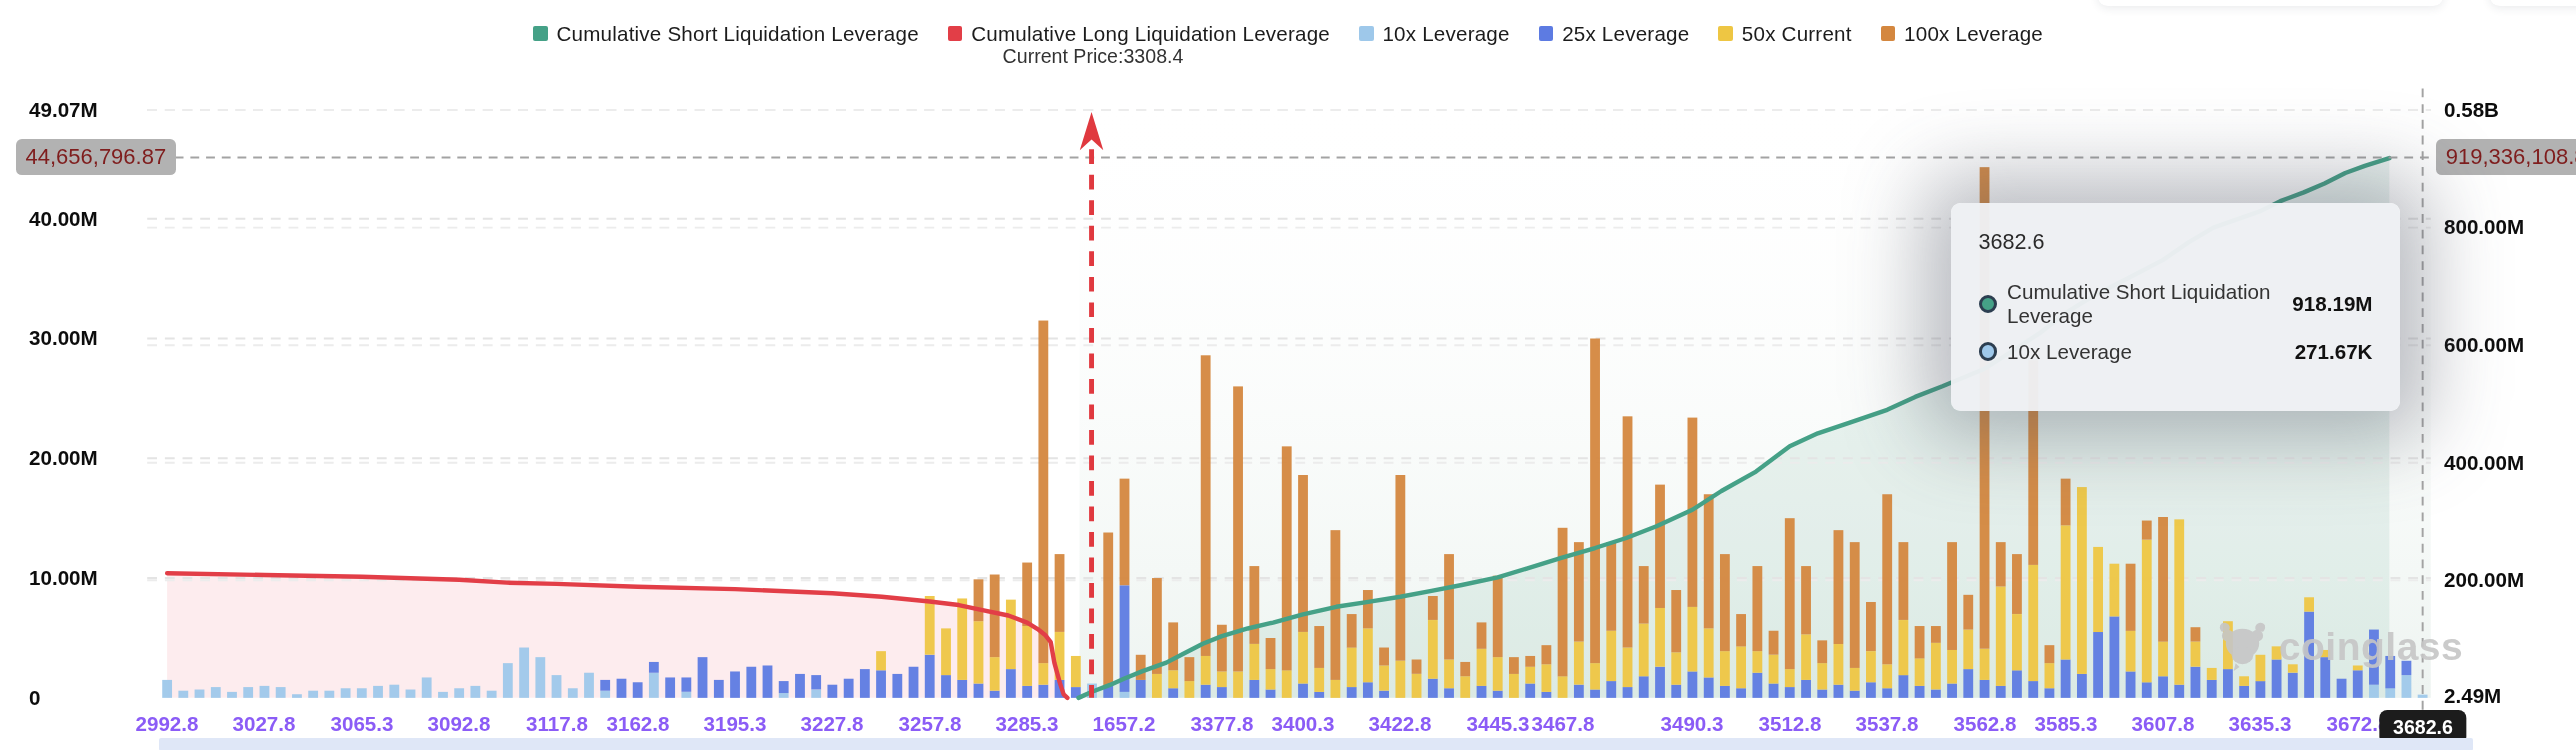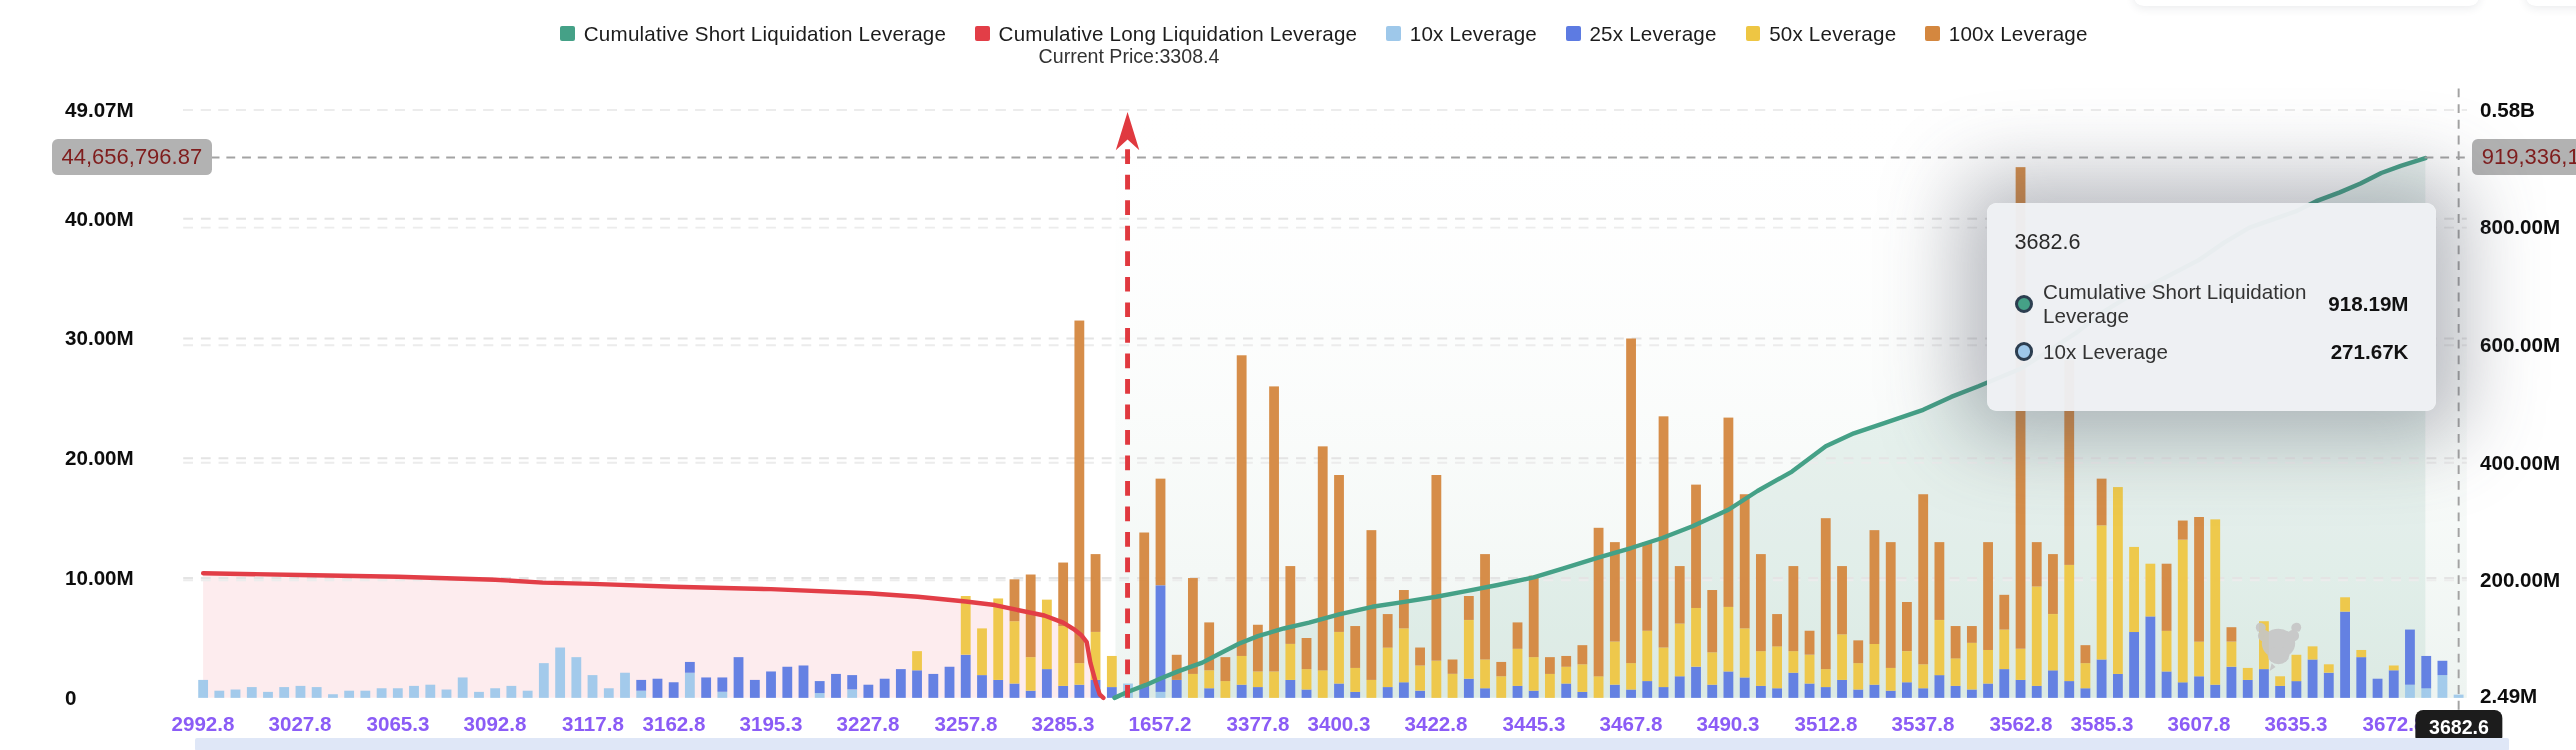--- a/index.html
+++ b/index.html
@@ -1,17 +1,17 @@
 <!DOCTYPE html>
 <html><head>
 <meta charset="utf-8">
 <style>
   html,body{margin:0;padding:0;background:#ffffff;}
   body{width:2576px;height:751px;overflow:hidden;font-family:"Liberation Sans",sans-serif;position:relative;}
-  .canvas{position:absolute;inset:0;background:#fff;margin-left:36px;}
+  .canvas{position:absolute;inset:0;background:#fff;}
   .topcard{position:absolute;background:#fff;border-radius:9.8px;box-shadow:0 2px 9.8px rgba(40,50,70,0.10);}
   .legend{position:absolute;top:21.6px;left:0;width:2576px;display:flex;justify-content:center;gap:29px;align-items:center;}
   .legend-item{display:flex;align-items:center;gap:8.8px;cursor:pointer;}
   .legend-swatch{width:14.7px;height:14.7px;border-radius:2px;display:inline-block;}
   .legend-label{font-size:20.6px;color:#1c1c1c;font-weight:500;letter-spacing:0.2px;}
   .current-price{position:absolute;top:45px;left:0;width:2186px;text-align:center;font-size:19.6px;color:#333;font-weight:500;}
   svg#plot{position:absolute;left:0;top:0;}
   .yaxis-label{position:absolute;font-size:20.6px;font-weight:700;color:#0d0d0d;transform:translateY(-50%);}
   .yaxis-left{left:29px;width:116px;text-align:left;}
   .yaxis-right{left:2444px;width:132px;text-align:left;}
@@ -48,21 +48,21 @@
       <div class="legend-item">
         <span class="legend-swatch" style="background: rgb(158, 200, 234);"></span>
         <span class="legend-label">10x Leverage</span>
       </div>
       <div class="legend-item">
         <span class="legend-swatch" style="background: rgb(93, 123, 226);"></span>
         <span class="legend-label">25x Leverage</span>
       </div>
       <div class="legend-item">
         <span class="legend-swatch" style="background: rgb(238, 198, 67);"></span>
-        <span class="legend-label">50x Leverage</span>
+        <span class="legend-label">50x Current</span>
       </div>
       <div class="legend-item">
         <span class="legend-swatch" style="background: rgb(212, 135, 63);"></span>
         <span class="legend-label">100x Leverage</span>
       </div>
     </div>
 
   <div class="current-price">Current Price:3308.4</div>
 
   <svg id="plot" width="2576" height="751" viewBox="0 0 2625 765">
@@ -411,21 +411,21 @@
       <div class="xaxis-label" style="left: 638px;">3162.8</div>
       <div class="xaxis-label" style="left: 735px;">3195.3</div>
       <div class="xaxis-label" style="left: 832px;">3227.8</div>
       <div class="xaxis-label" style="left: 930px;">3257.8</div>
       <div class="xaxis-label" style="left: 1027px;">3285.3</div>
       <div class="xaxis-label" style="left: 1124px;">1657.2</div>
       <div class="xaxis-label" style="left: 1222px;">3377.8</div>
       <div class="xaxis-label" style="left: 1303px;">3400.3</div>
       <div class="xaxis-label" style="left: 1400px;">3422.8</div>
       <div class="xaxis-label" style="left: 1498px;">3445.3</div>
-      <div class="xaxis-label" style="left: 1595px;">3467.8</div>
+      <div class="xaxis-label" style="left: 1563px;">3467.8</div>
       <div class="xaxis-label" style="left: 1692px;">3490.3</div>
       <div class="xaxis-label" style="left: 1790px;">3512.8</div>
       <div class="xaxis-label" style="left: 1887px;">3537.8</div>
       <div class="xaxis-label" style="left: 1985px;">3562.8</div>
       <div class="xaxis-label" style="left: 2066px;">3585.3</div>
       <div class="xaxis-label" style="left: 2163px; text-align: center;">3607.8</div>
       <div class="xaxis-label" style="left: 2260px;">3635.3</div>
       <div class="xaxis-label" style="left: 2358px;">3672.8</div>
     </div>
 
@@ -454,17 +454,18 @@
       <g fill="#c6c6c6">
         <path d="M6 12 C2 8 4 2 10 3 C14 4 15 8 13 11 Z"></path>
         <path d="M48 12 C52 8 50 2 44 3 C40 4 39 8 41 11 Z"></path>
         <circle cx="12" cy="16" r="6"></circle>
         <circle cx="42" cy="16" r="6"></circle>
         <ellipse cx="27" cy="24" rx="17" ry="15"></ellipse>
         <ellipse cx="27" cy="36" rx="11" ry="9"></ellipse>
         <path d="M20 44 L18 52 L24 48 Z"></path>
       </g>
     </svg>
+    <span class="watermark-text">coinglass</span>
   </div>
 
   <div class="datazoom"></div>
 </div>
 
 
 </body></html>

